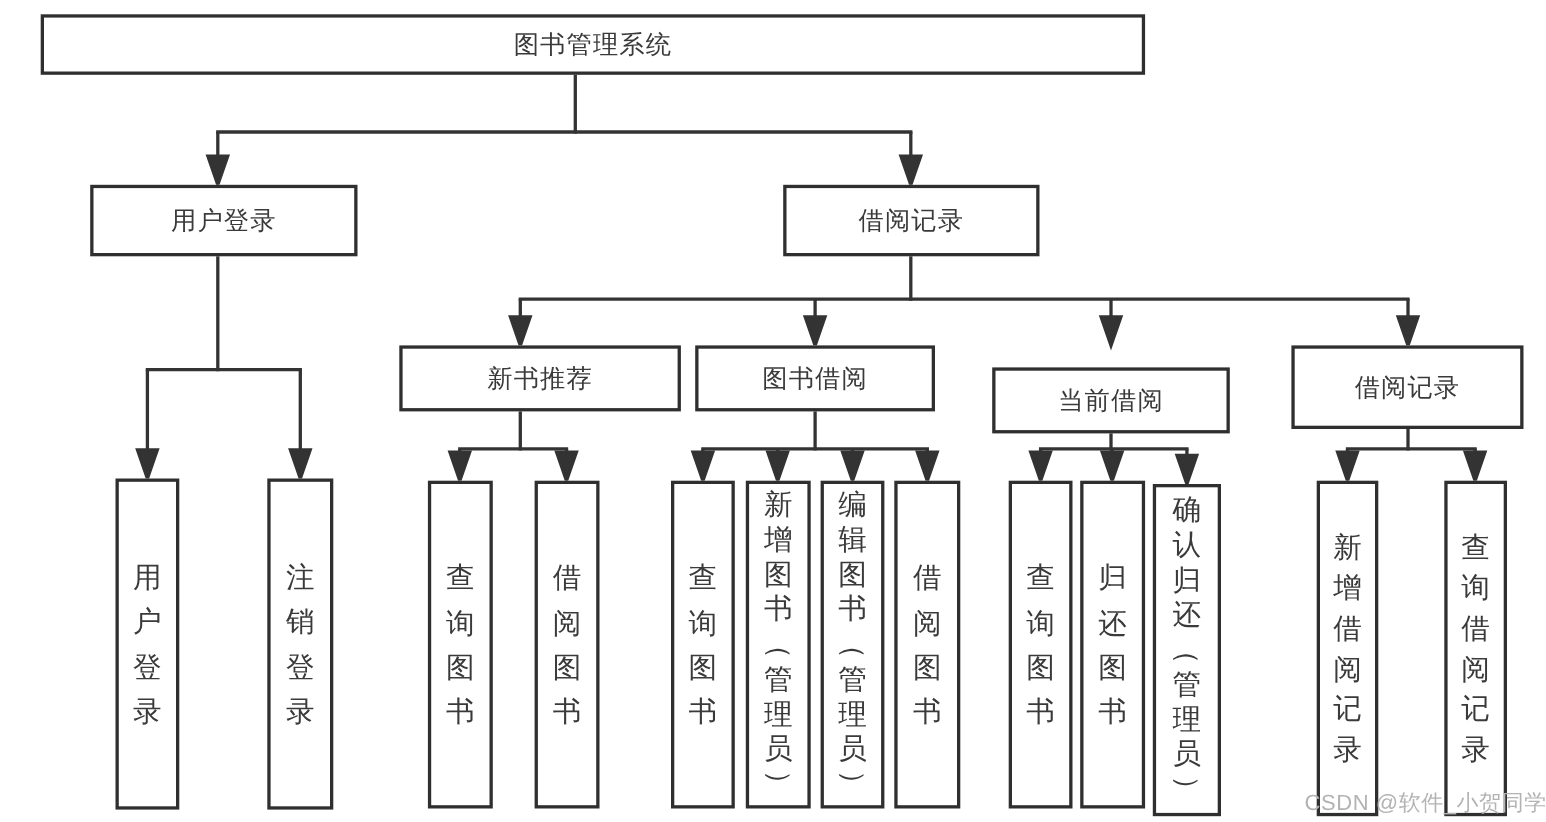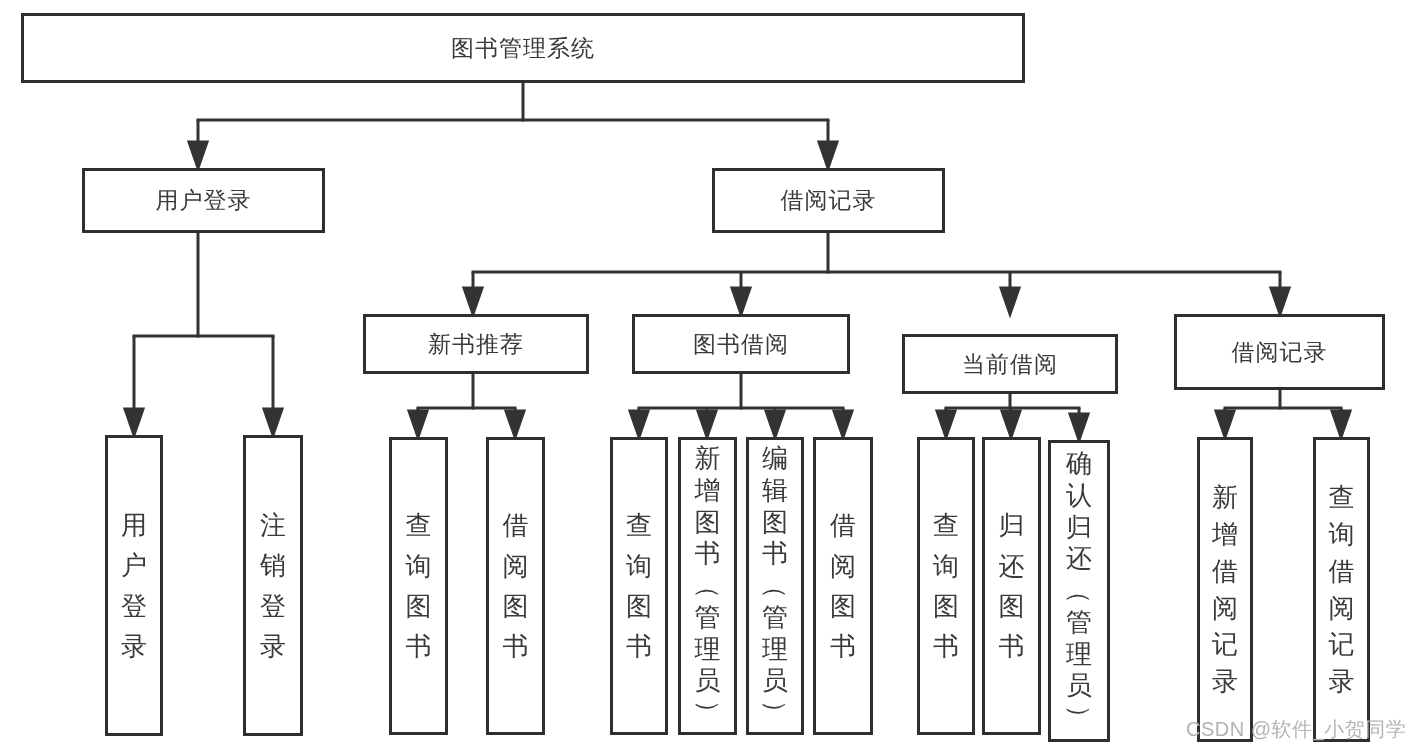--- a/index.html
+++ b/index.html
@@ -123,32 +123,32 @@
 
       <line x1="1280" y1="372" x2="1280" y2="409.5"></line>
       <line x1="1223.5" y1="408" x2="1342.5" y2="408"></line>
       <line x1="1225" y1="408" x2="1225" y2="417"></line>
       <line x1="1341" y1="408" x2="1341" y2="417"></line>
       <polygon points="1216,411 1234,411 1225,437"></polygon>
       <polygon points="1332,411 1350,411 1341,437"></polygon>
     </g>
   </svg>
 
-  <div class="box h" style="left:21px; top:13px; width:1004px; height:70px;">
+  <div class="box h" style="left:37px; top:13px; width:1004px; height:55px;">
     <span>图书管理系统</span>
   </div>
 
   <div class="box h" style="left:82px; top:168px; width:243px; height:65px;">
     <span>用户登录</span>
   </div>
   <div class="box h" style="left:712px; top:168px; width:233px; height:65px;">
     <span>借阅记录</span>
   </div>
 
-  <div class="box h" style="left:363px; top:314px; width:226px; height:60px;">
+  <div class="box h" style="left:363px; top:314px; width:256px; height:60px;">
     <span>新书推荐</span>
   </div>
   <div class="box h" style="left:632px; top:314px; width:218px; height:60px;text-align:right;">
     <span>图书借阅</span>
   </div>
   <div class="box h" style="left:902px; top:314px; width:216px; height:60px;margin-top:20px;">
     <span>当前借阅</span>
   </div>
   <div class="box h" style="left:1174px; top:314px; width:211px; height:76px;">
     <span>借阅记录</span>

